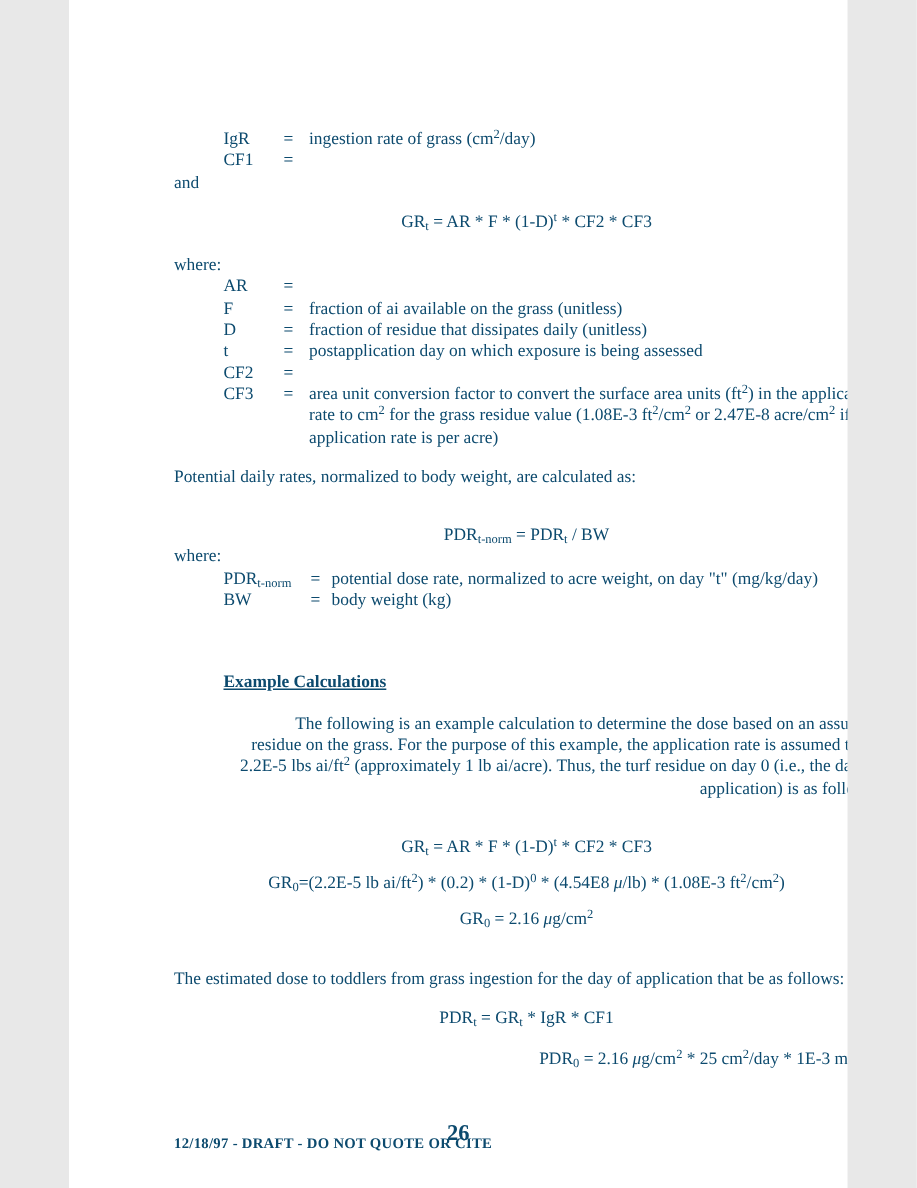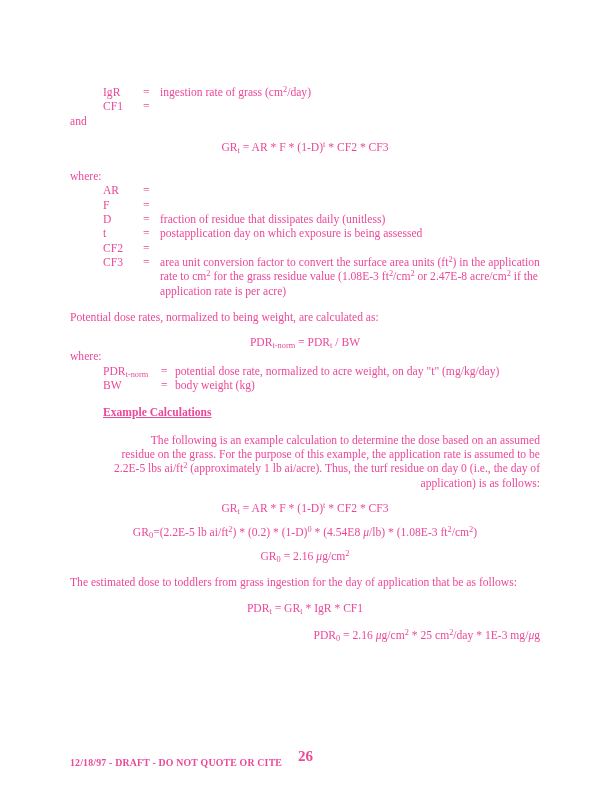--- a/index.html
+++ b/index.html
@@ -1,21 +1,21 @@
 <!DOCTYPE html>
 <html><head>
 <meta charset="utf-8">
 <style>
   html,body{margin:0;padding:0;background:#e8e8e8;}
   .page{
     position:relative;
-    width:611px;height:792px;
+    width:519px;height:792px;
     background:#ffffff;
     font-family:"Liberation Serif","DejaVu Serif",serif;
-    color:#ec4899;
+    color:#0c4a6e;
     overflow:hidden;
     margin:0 auto;
   }
   .content{
     position:absolute;
     left:70px;top:86px;
     width:470px;
     font-size:11.6px;
     line-height:14.3px;
   }
@@ -51,21 +51,21 @@
   .page-number{
     position:absolute;
     left:0;top:748px;
     width:100%;
     text-align:center;
     font-size:15px;
     font-weight:bold;
   }
   
   .mt14{}  .mt12{margin-top:12px;}  .mt15{margin-top:15px;}
-  .mt11{margin-top:11px;}  .mt26{margin-top:13px;}  .mt13{margin-top:13px;text-align:right;}
+  .mt11{margin-top:25px;}  .mt26{margin-top:41px;}  .mt13{margin-top:13px;text-align:right;}
   .mt10{margin-top:10px;}
 </style>
 </head>
 <body>
 
 <div class="page">
   <main class="content">
 
     <div class="def-list">
       <span class="term">IgR</span>
@@ -79,34 +79,35 @@
 
     <p class="formula mt12">GR<sub>t</sub> = AR * F * (1-D)<sup>t</sup> * CF2 * CF3</p>
 
     <p class="mt15">where:</p>
 
     <div class="def-list">
       <span class="term">AR</span>
       <span class="eq">=</span>
       <span class="term">F</span>
       <span class="eq">=</span>
+      <span class="desc">fraction of ai available on the grass (unitless)</span>
       <span class="term">D</span>
       <span class="eq">=</span>
       <span class="desc">fraction of residue that dissipates daily (unitless)</span>
       <span class="term">t</span>
       <span class="eq">=</span>
       <span class="desc">postapplication day on which exposure is being assessed</span>
       <span class="term">CF2</span>
       <span class="eq">=</span>
       <span class="term">CF3</span>
       <span class="eq">=</span>
       <span class="desc">area unit conversion factor to convert the surface area units (ft<sup>2</sup>) in the application rate to cm<sup>2</sup> for the grass residue value (1.08E-3 ft<sup>2</sup>/cm<sup>2</sup> or 2.47E-8 acre/cm<sup>2</sup> if the application rate is per acre)</span>
     </div>
 
-    <p class="mt12">Potential dose rates, normalized to being weight, are calculated as:</p>
+    <p class="mt12">Potential daily rates, normalized to body weight, are calculated as:</p>
 
     <p class="formula mt11">PDR<sub>t-norm</sub> = PDR<sub>t</sub> / BW</p>
 
     <p class="mt14">where:</p>
 
     <div class="def-list wide-term">
       <span class="term">PDR<sub>t-norm</sub></span>
       <span class="eq">=</span>
       <span class="desc">potential dose rate, normalized to acre weight, on day "t" (mg/kg/day)</span>
       <span class="term">BW</span>

